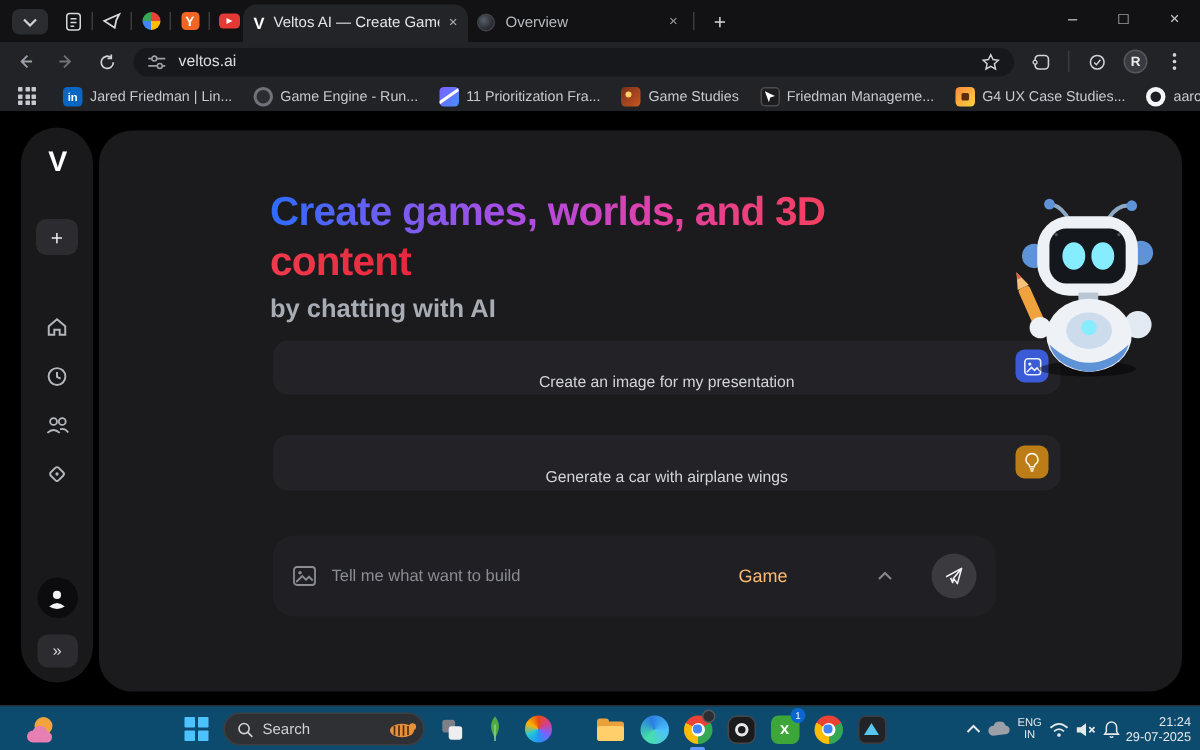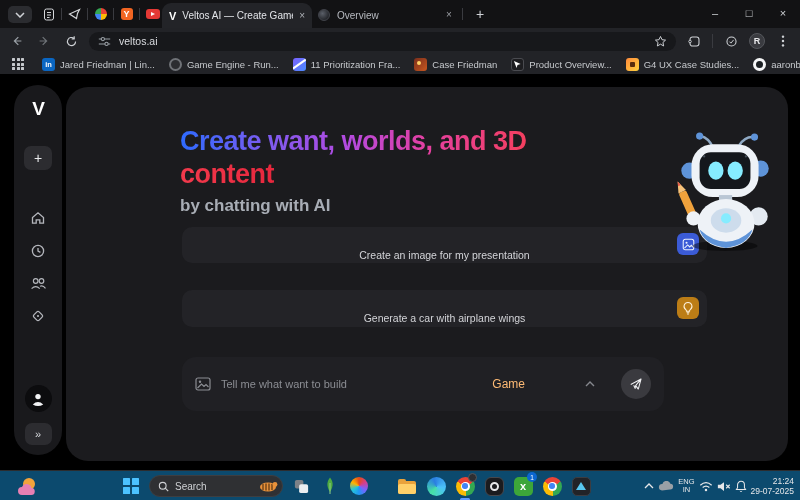--- a/index.html
+++ b/index.html
@@ -276,29 +276,29 @@
     <div class="bm">
         <span class="bmicon bi-pr">
           <i></i>
         </span>
         <span class="lbl">11 Prioritization Fra...</span>
       </div>
     <div class="bm">
         <span class="bmicon bi-cs">
           <i></i>
         </span>
-        <span class="lbl">Case Friedman</span>
+        <span class="lbl">Game Studies</span>
       </div>
     <div class="bm">
         <span class="bmicon bi-pm">
           <svg width="9" height="9" viewBox="0 0 10 10">
             <polygon points="1,1 8.5,4.5 5,5.5 4,9" fill="#fff"></polygon>
           </svg>
         </span>
-        <span class="lbl">Product Overview...</span>
+        <span class="lbl">Friedman Manageme...</span>
       </div>
     <div class="bm">
         <span class="bmicon bi-ux">
           <i></i>
         </span>
         <span class="lbl">G4 UX Case Studies...</span>
       </div>
     <div class="bm">
         <span class="bmicon bi-gh">
           <i></i>
@@ -336,21 +336,21 @@
         <svg width="16" height="16" viewBox="0 0 16 16">
             <circle cx="8" cy="5.6" r="2.7" fill="#f2f3f5"></circle>
             <path d="M2.8 13.4 Q8 8.6 13.2 13.4 Q10.8 15 8 15 Q5.2 15 2.8 13.4 Z" fill="#f2f3f5"></path>
           </svg>
       </div>
       <div class="side-expand">»</div>
     </div>
 
     <div class="main">
       <div class="hero">
-        <h1><span class="grad1">Create want, worlds, and 3D</span><br><span class="grad2">content</span></h1>
+        <h1><span class="grad1">Create games, worlds, and 3D</span><br><span class="grad2">content</span></h1>
         <div class="sub">by chatting with AI</div>
       </div>
 
       <svg class="robot" viewBox="0 0 120 120">
         <ellipse cx="62" cy="113" rx="32" ry="5" fill="#000" opacity="0.45"></ellipse>
         <path d="M50 16 Q46 7 38 5" stroke="#8fa9c4" stroke-width="2.5" fill="none"></path>
         <circle cx="37" cy="5" r="3.5" fill="#5e93d8"></circle>
         <path d="M76 14 Q82 5 90 6" stroke="#8fa9c4" stroke-width="2.5" fill="none"></path>
         <circle cx="91" cy="6" r="3.5" fill="#5e93d8"></circle>
         <circle cx="27" cy="39" r="8" fill="#5e93d8"></circle>

